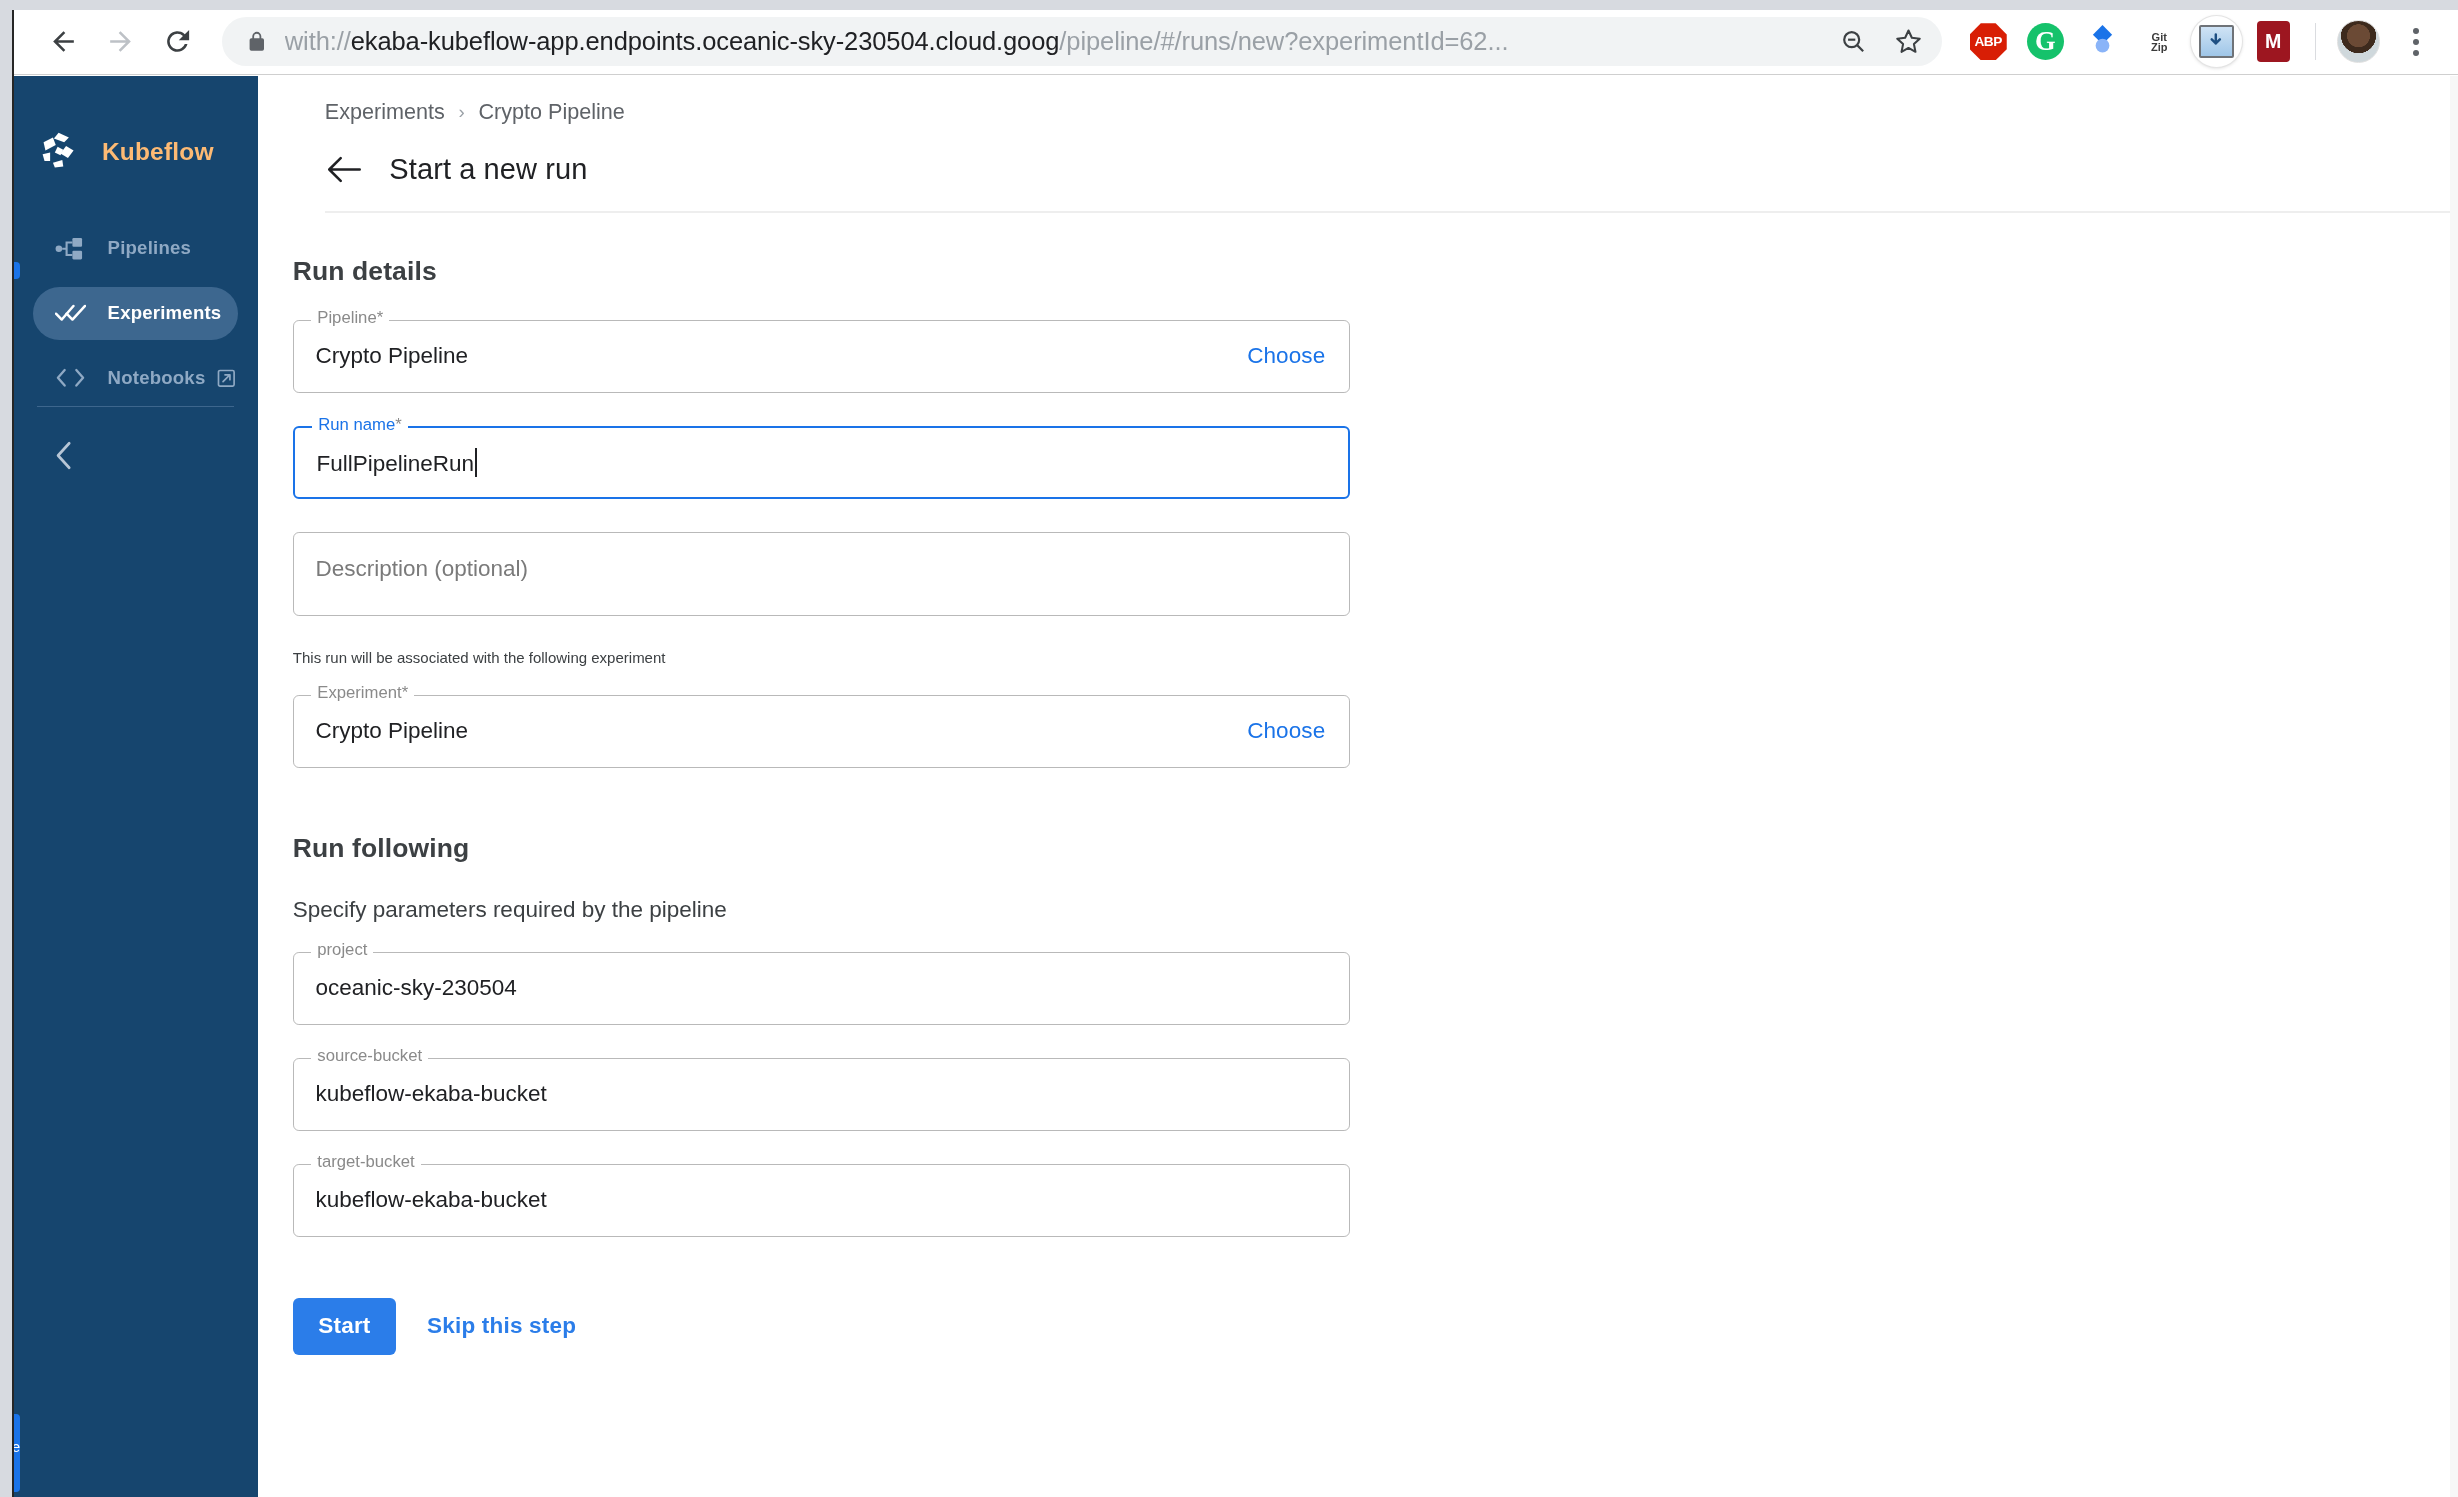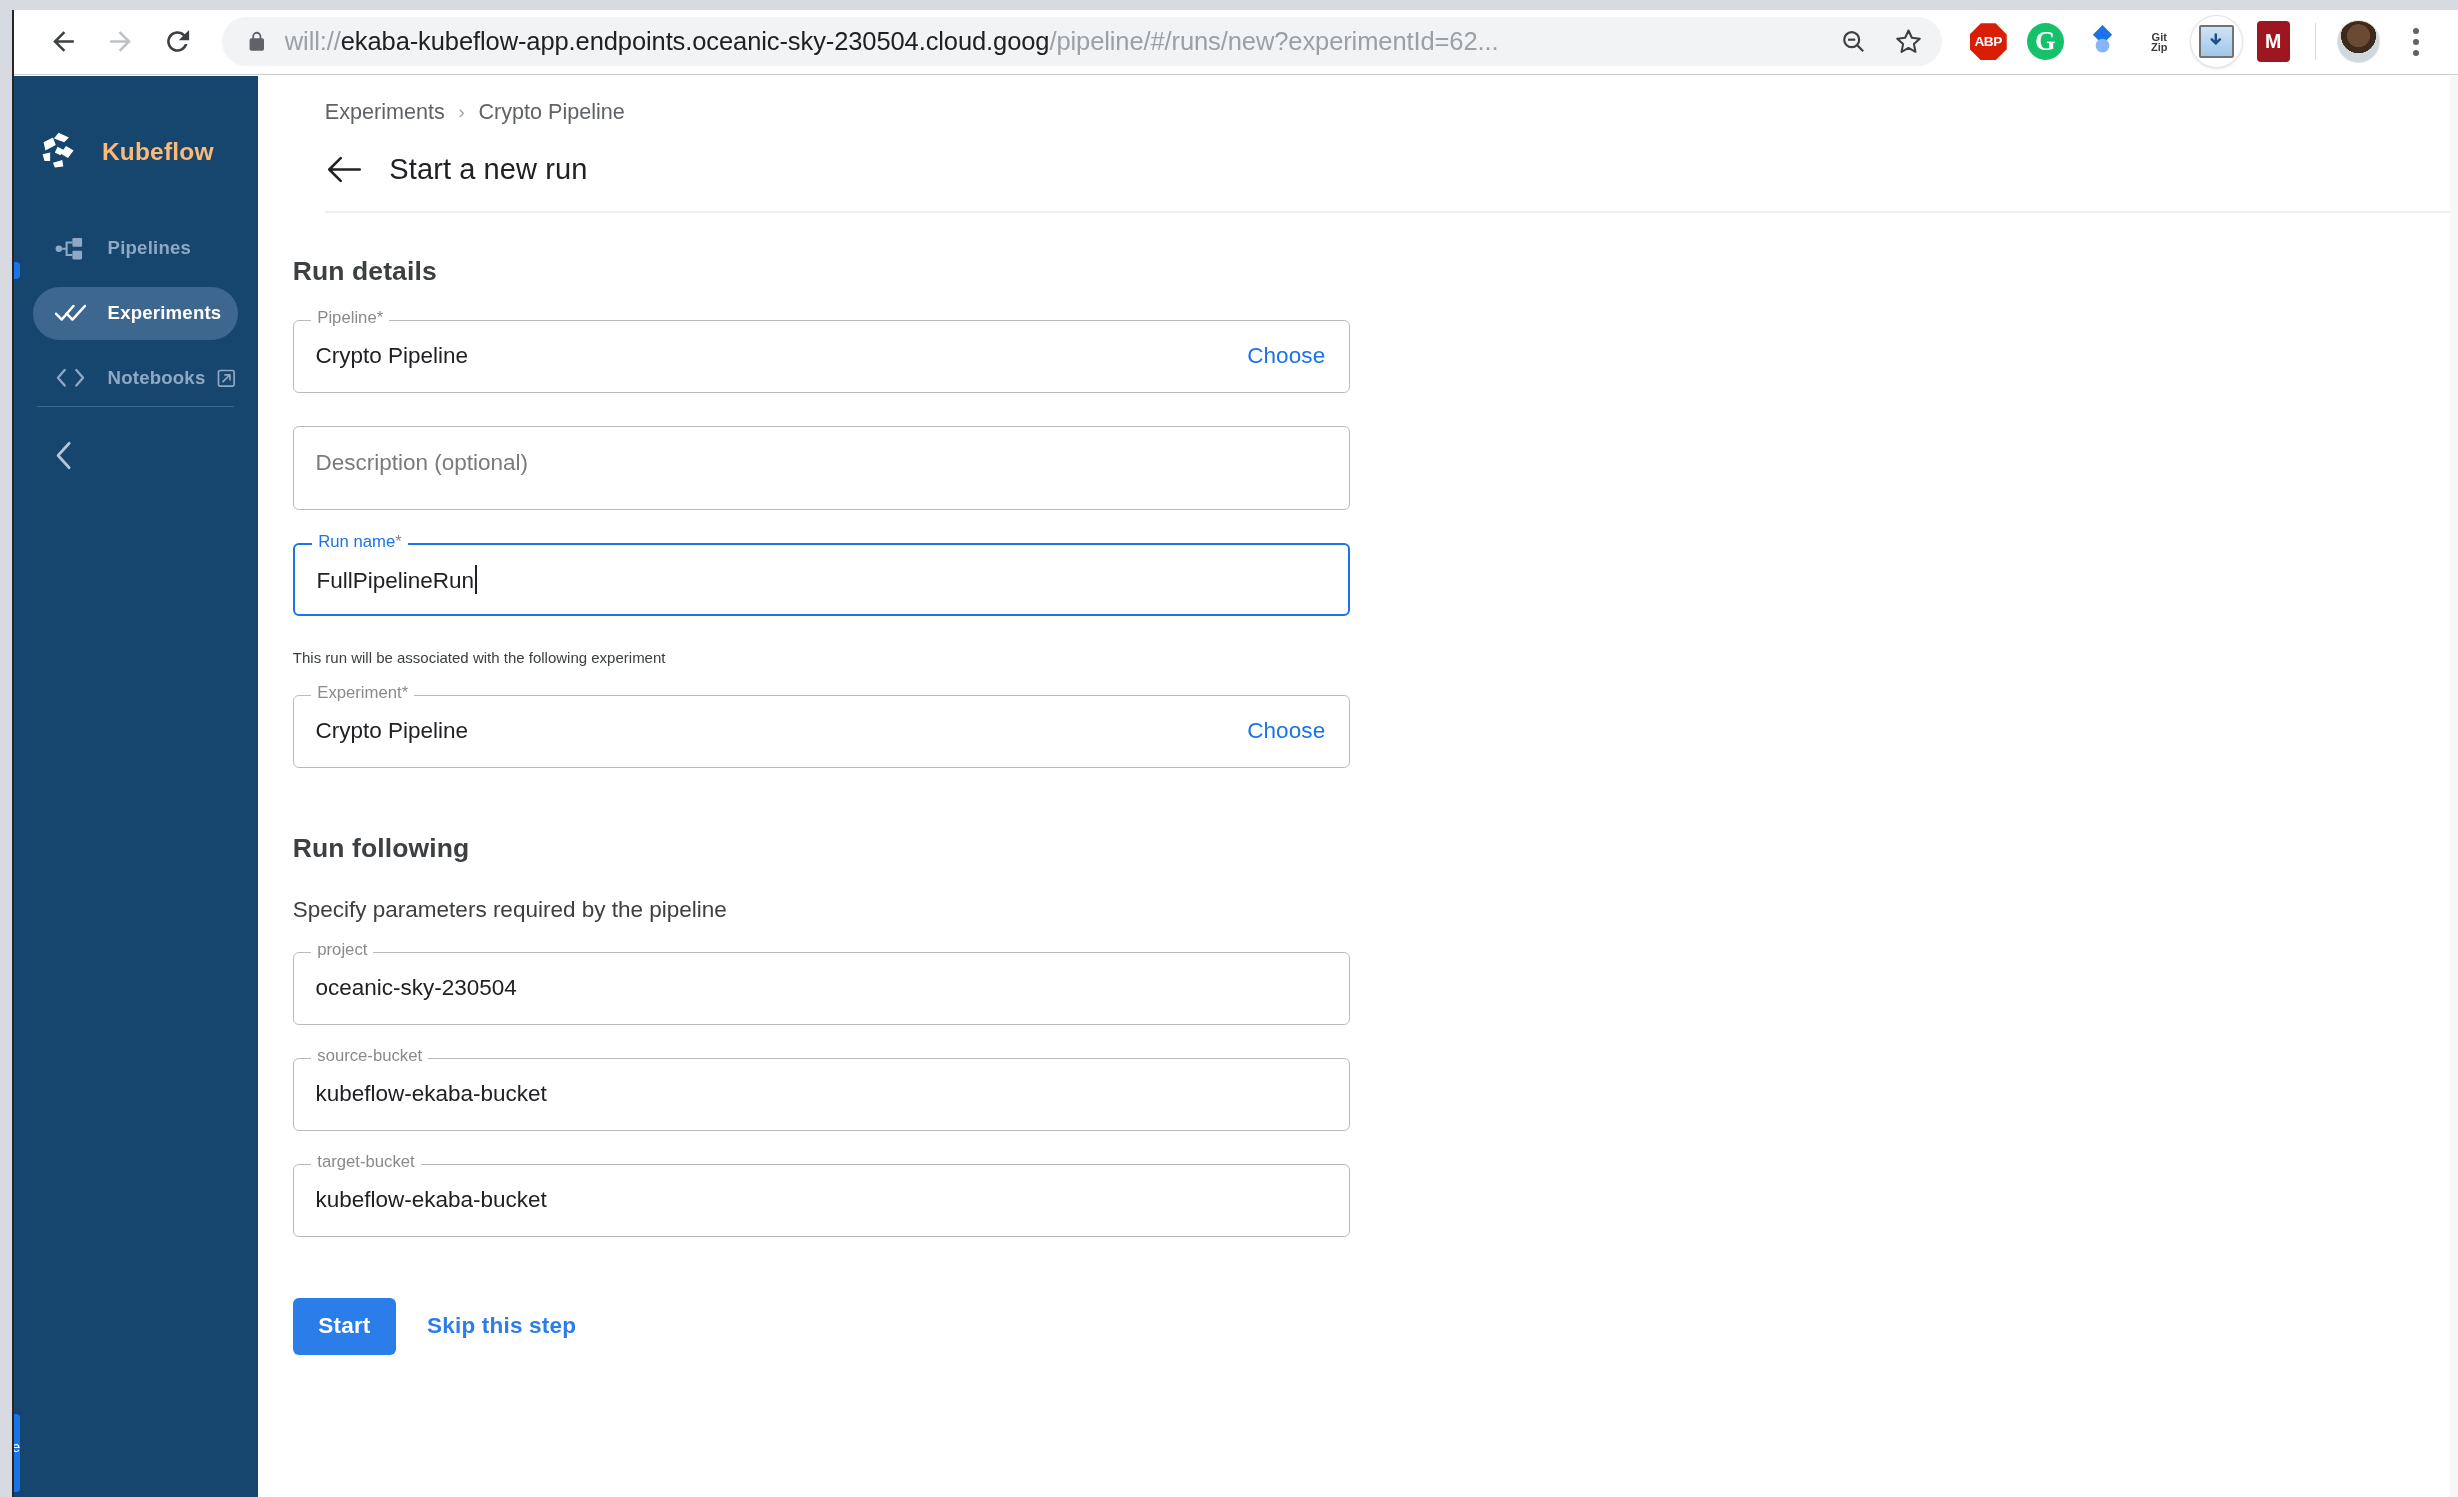--- a/index.html
+++ b/index.html
@@ -323,21 +323,21 @@
             <path d="M17.65 6.35A8 8 0 1 0 19.73 14h-2.1A6 6 0 1 1 12 6a5.94 5.94 0 0 1 4.22 1.78L13 11h8V3z" fill="#3c4043"></path>
           </svg>
       </div>
 
       <div class="omnibox">
         <span class="lock-icon">
           <svg width="21.6" height="25.5" viewBox="0 0 24 24">
               <path d="M18 8h-1V6A5 5 0 0 0 7 6v2H6a2 2 0 0 0-2 2v10a2 2 0 0 0 2 2h12a2 2 0 0 0 2-2V10a2 2 0 0 0-2-2zM9 6a3 3 0 0 1 6 0v2H9z" fill="#5f6368"></path>
             </svg>
         </span>
-        <span class="url-text"><span>will://</span><span class="host">ekaba-kubeflow-app.endpoints.oceanic-sky-230504.cloud.goog</span><span>/pipeline/#/runs/new?experimentId=62...</span></span>
+        <span class="url-text"><span>with://</span><span class="host">ekaba-kubeflow-app.endpoints.oceanic-sky-230504.cloud.goog</span><span>/pipeline/#/runs/new?experimentId=62...</span></span>
         <span class="omni-actions">
           <span class="omni-btn">
             <svg width="29" height="29" viewBox="0 0 24 24">
                 <circle cx="10.5" cy="10.5" r="6.2" fill="none" stroke="#3c4043" stroke-width="1.8"></circle>
                 <line x1="15" y1="15" x2="20" y2="20" stroke="#3c4043" stroke-width="1.8"></line>
                 <line x1="7.5" y1="10.5" x2="13.5" y2="10.5" stroke="#3c4043" stroke-width="1.8"></line>
               </svg>
           </span>
           <span class="omni-btn">
             <svg width="31" height="31" viewBox="0 0 24 24">
@@ -487,27 +487,27 @@
         <div class="content">
 
           <h2 class="section-title">Run details</h2>
 
           <div class="field">
             <span class="legend"><span>Pipeline</span><span class="req">*</span></span>
             <span class="value">Crypto Pipeline</span>
             <span class="choose">Choose</span>
           </div>
 
-          <div class="field tall">
-            <span class="value placeholder">Description (optional)</span>
-          </div>
-
           <div class="field focused">
             <span class="legend"><span>Run name</span><span class="req">*</span></span>
             <span class="value"><span>FullPipelineRun</span><span class="caret"></span></span>
+          </div>
+
+          <div class="field tall">
+            <span class="value placeholder">Description (optional)</span>
           </div>
 
           <p class="helper-text">This run will be associated with the following experiment</p>
 
           <div class="field">
             <span class="legend"><span>Experiment</span><span class="req">*</span></span>
             <span class="value">Crypto Pipeline</span>
             <span class="choose">Choose</span>
           </div>
 

